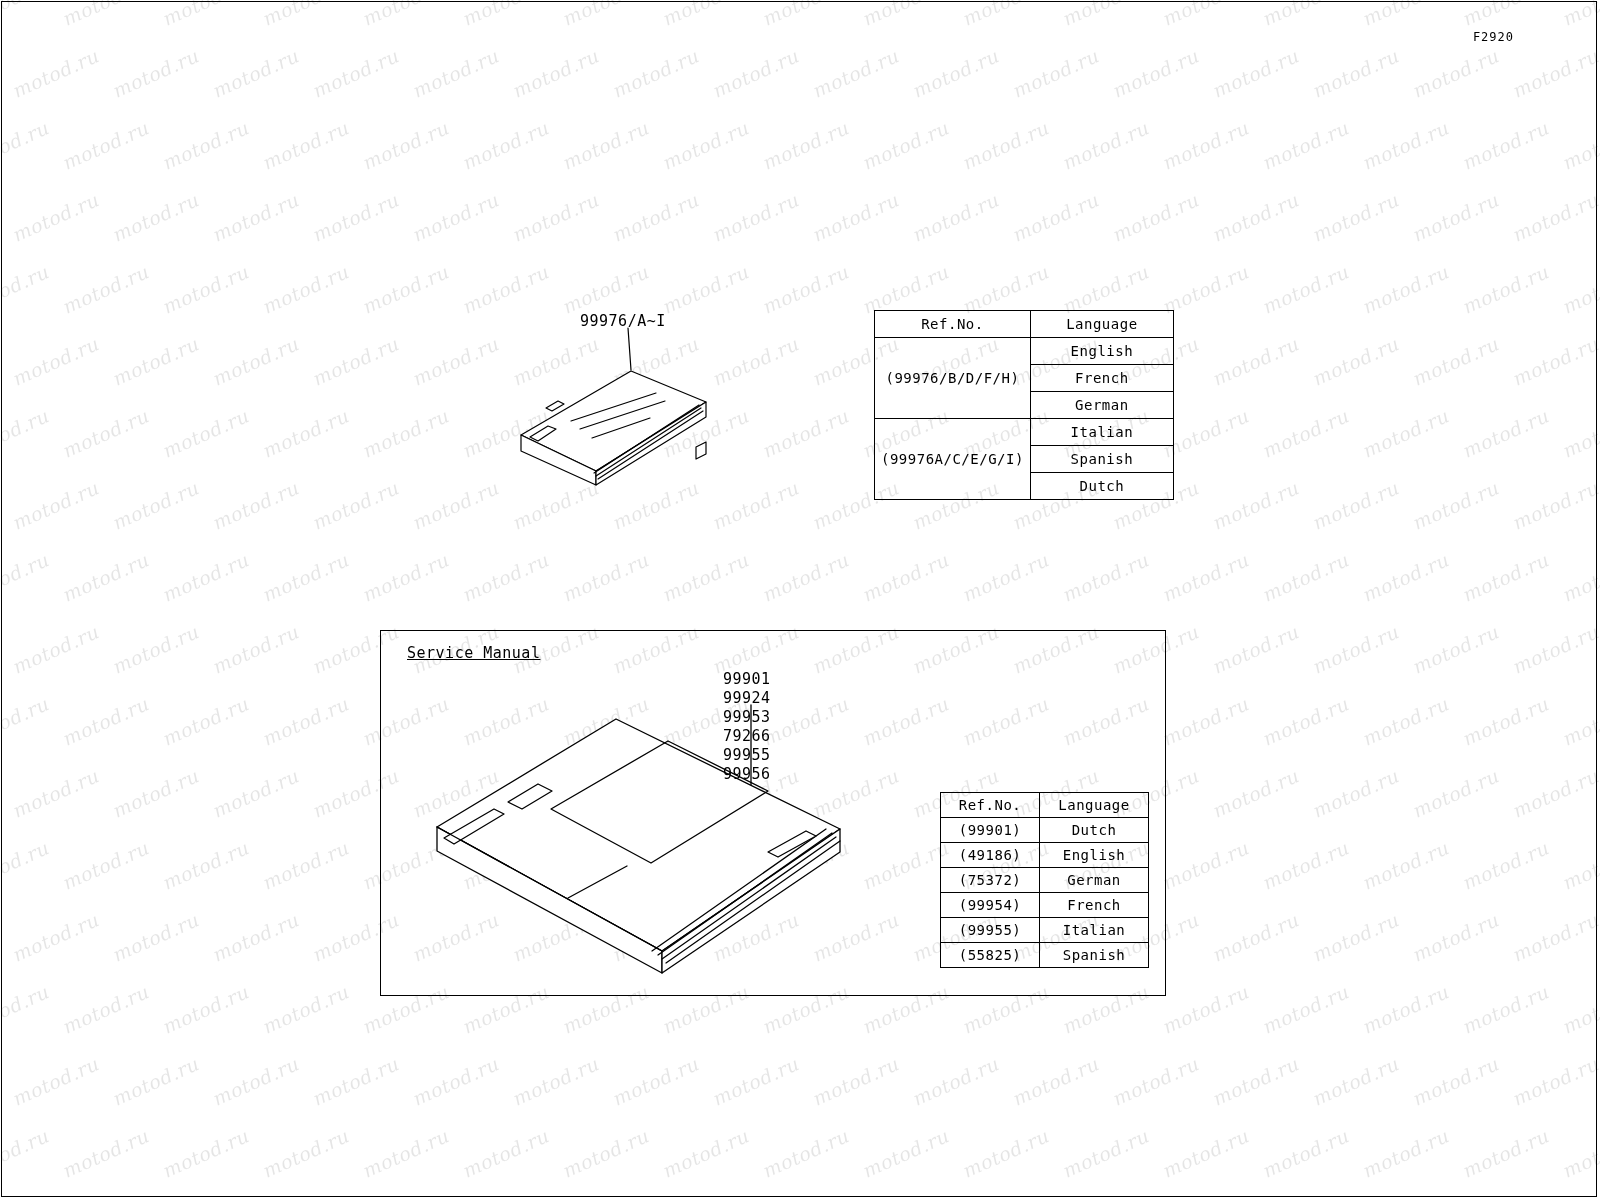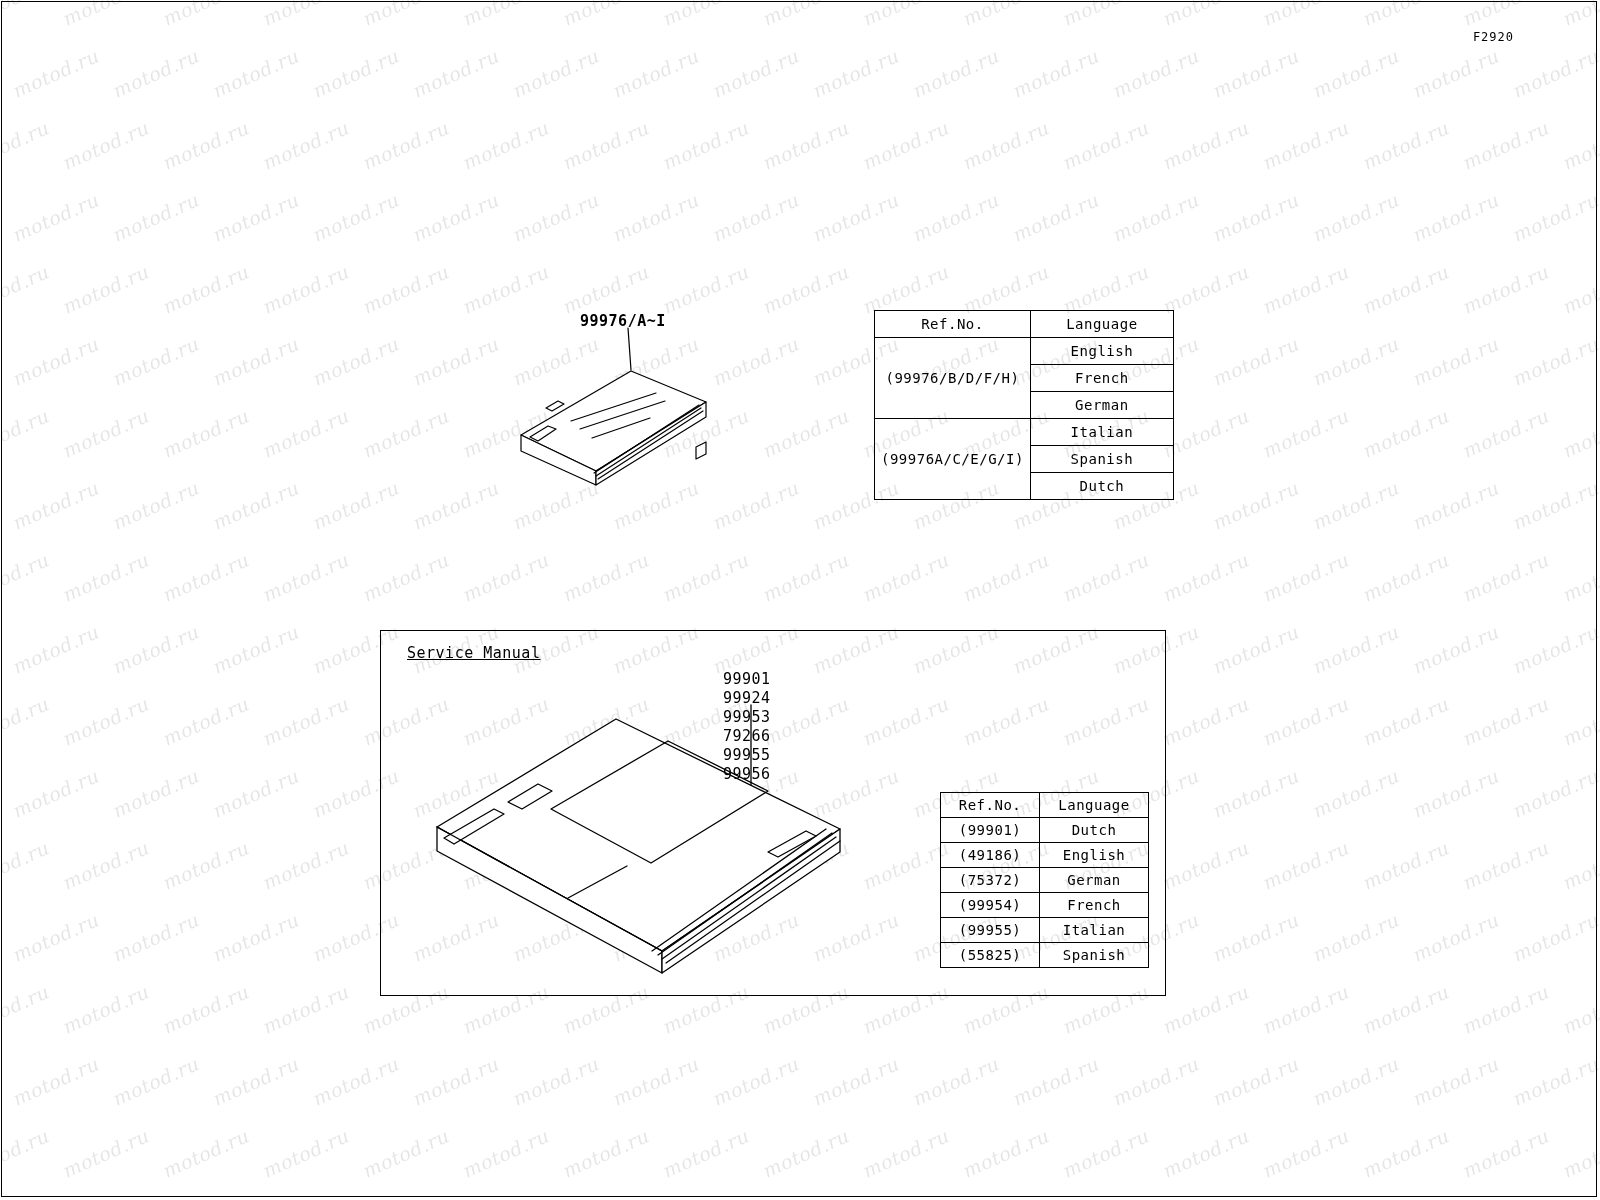--- a/index.html
+++ b/index.html
@@ -86,21 +86,21 @@
 
   .callout {
     position: absolute;
     font-size: 15px;
     line-height: 19px;
     color: #000;
     white-space: pre;
     letter-spacing: 0.5px;
     z-index: 7;
   }
-  #owners-callout { left: 580px; top: 312px; font-weight: bold; }
+  #owners-callout { left: 580px; top: 312px; }
   #service-callout { left: 723px; top: 670px; text-align: left; }
 
   
   .ref-table {
     position: absolute;
     border-collapse: collapse;
     z-index: 7;
     background: transparent;
   }
   .ref-table td, .ref-table th {

